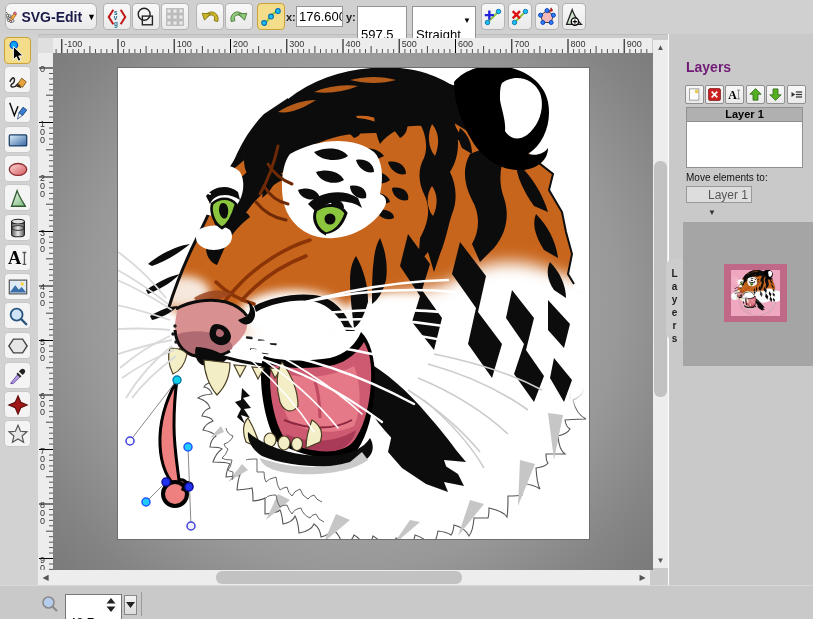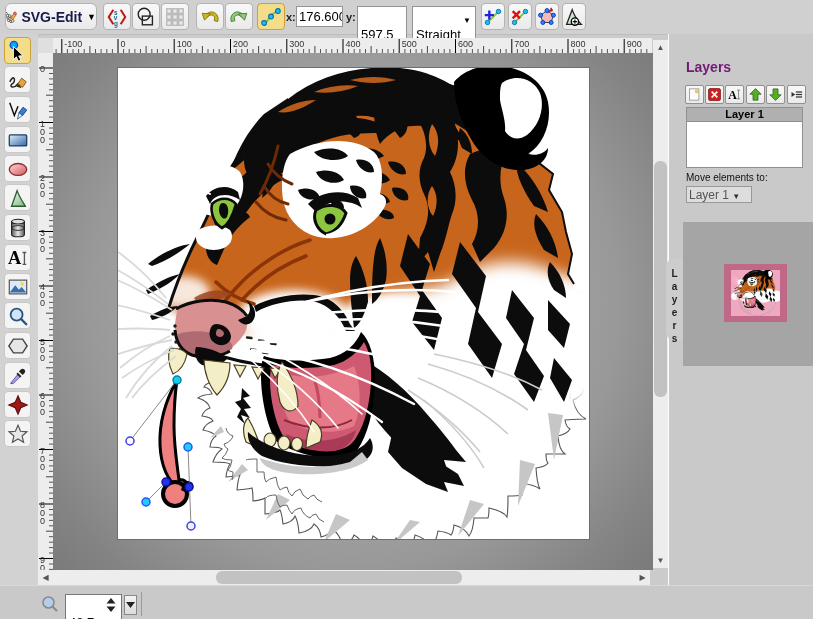--- a/index.html
+++ b/index.html
@@ -813,21 +813,21 @@
           <line x1="11" y1="12" x2="21" y2="12"></line>
           <line x1="11" y1="16" x2="21" y2="16"></line>
         </g>
       </svg>
     </span>
   </div>
 <div style="position:absolute;left:686px;top:107px;width:117px;height:61px;background:#fff;border:1px solid #909090;box-sizing:border-box">
     <div style="height:13px;background:#b0b0b0;border-bottom:1px solid #909090;text-align:center;font-size:11px;font-weight:bold;line-height:13px">Layer 1</div>
   </div>
 <div style="position:absolute;left:686px;top:172px;font-size:10px;color:#111">Move elements to:</div>
-<div style="position:absolute;left:686px;top:186px;width:66px;height:17px;background:#ddd;border:1px solid #999;font-size:12px;color:#555;line-height:16px;padding-left:2px;box-sizing:border-box">Layer 1 <span style="font-size:8px;color:#333">▼</span></div>
+<div style="position:absolute;left:686px;top:186px;width:66px;height:17px;background:#ddd;border:1px solid #999;font-size:12px;color:#555;line-height:16px;padding-left:21px;box-sizing:border-box">Layer 1 <span style="font-size:8px;color:#333">▼</span></div>
 <div style="position:absolute;left:683px;top:222px;width:130px;height:144px;background:#a5a5a5"></div>
 <div style="position:absolute;left:724px;top:264px;width:63px;height:58px;background:#c06888"></div>
 <div style="position:absolute;left:731px;top:270px;width:49px;height:46px;background:#f0a8c0;overflow:hidden"><svg width="49" height="46" viewBox="0 0 500 480">
       <defs>
         <filter id="tsoft" x="-40%" y="-40%" width="180%" height="180%">
           <feGaussianBlur stdDeviation="8"></feGaussianBlur>
         </filter>
         <filter id="tsoft2" x="-40%" y="-40%" width="180%" height="180%">
           <feGaussianBlur stdDeviation="5"></feGaussianBlur>
         </filter>

